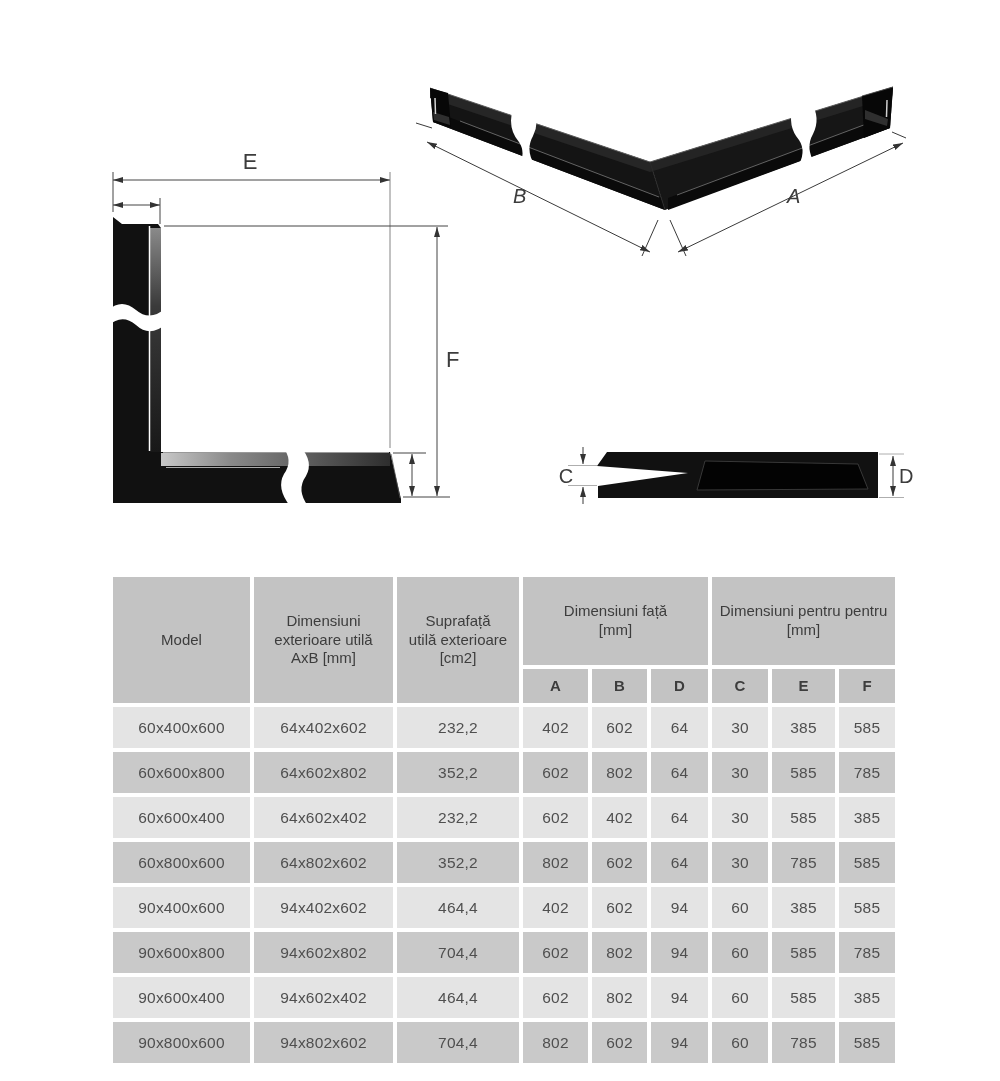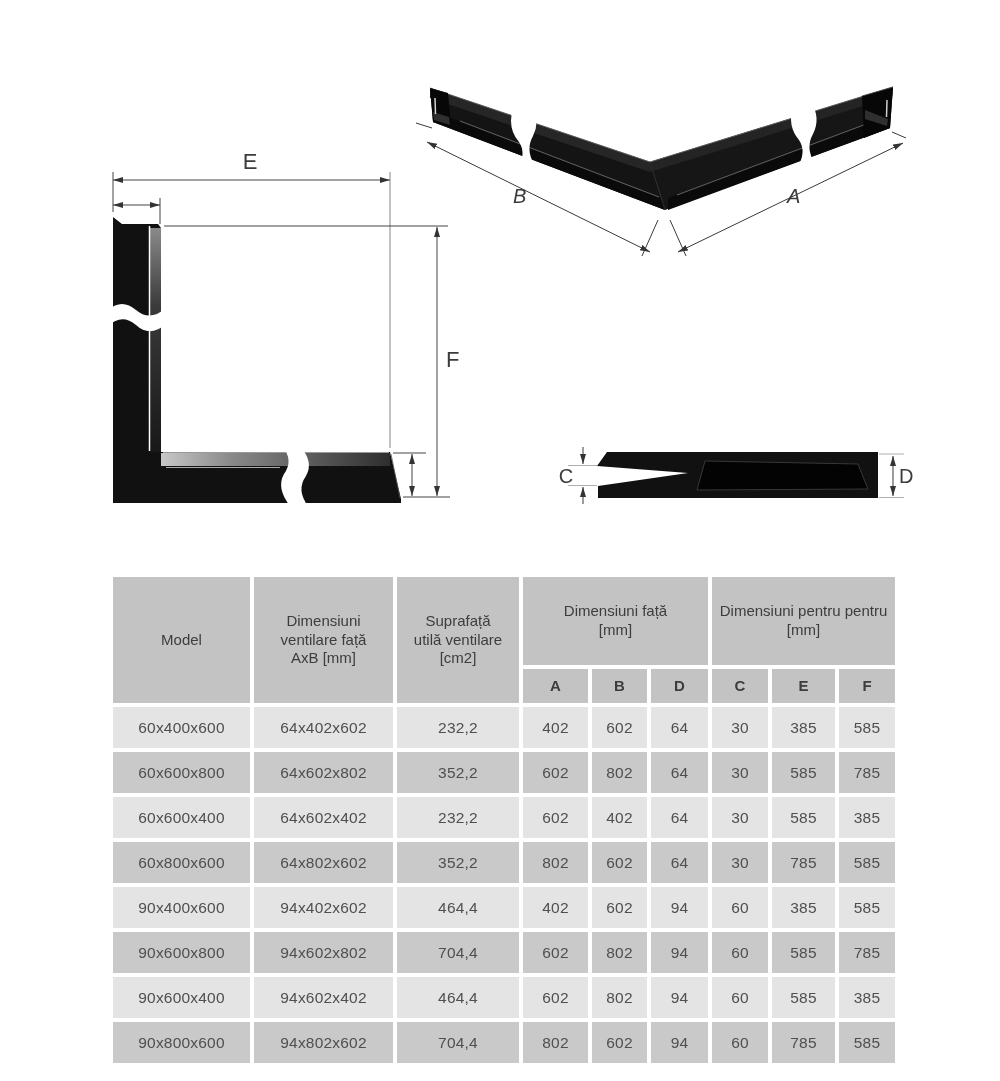--- a/index.html
+++ b/index.html
@@ -160,24 +160,24 @@
       <col style="width:55px">
       <col style="width:57px">
     <col style="width:56px">
       <col style="width:63px">
       <col style="width:56px">
   </colgroup>
   <thead>
     <tr class="group-row">
       <th rowspan="2">Model</th>
       <th rowspan="2">Dimensiuni
-ventilare față
+exterioare utilă
 AxB [mm]</th>
       <th rowspan="2">Suprafață
-utilă ventilare
+utilă exterioare
 [cm2]</th>
       <th colspan="3">Dimensiuni față
 [mm]</th>
       <th colspan="3">Dimensiuni pentru pentru
 [mm]</th>
     </tr>
     <tr class="sub-row">
       <th>A</th>
       <th>B</th>
       <th>D</th>

